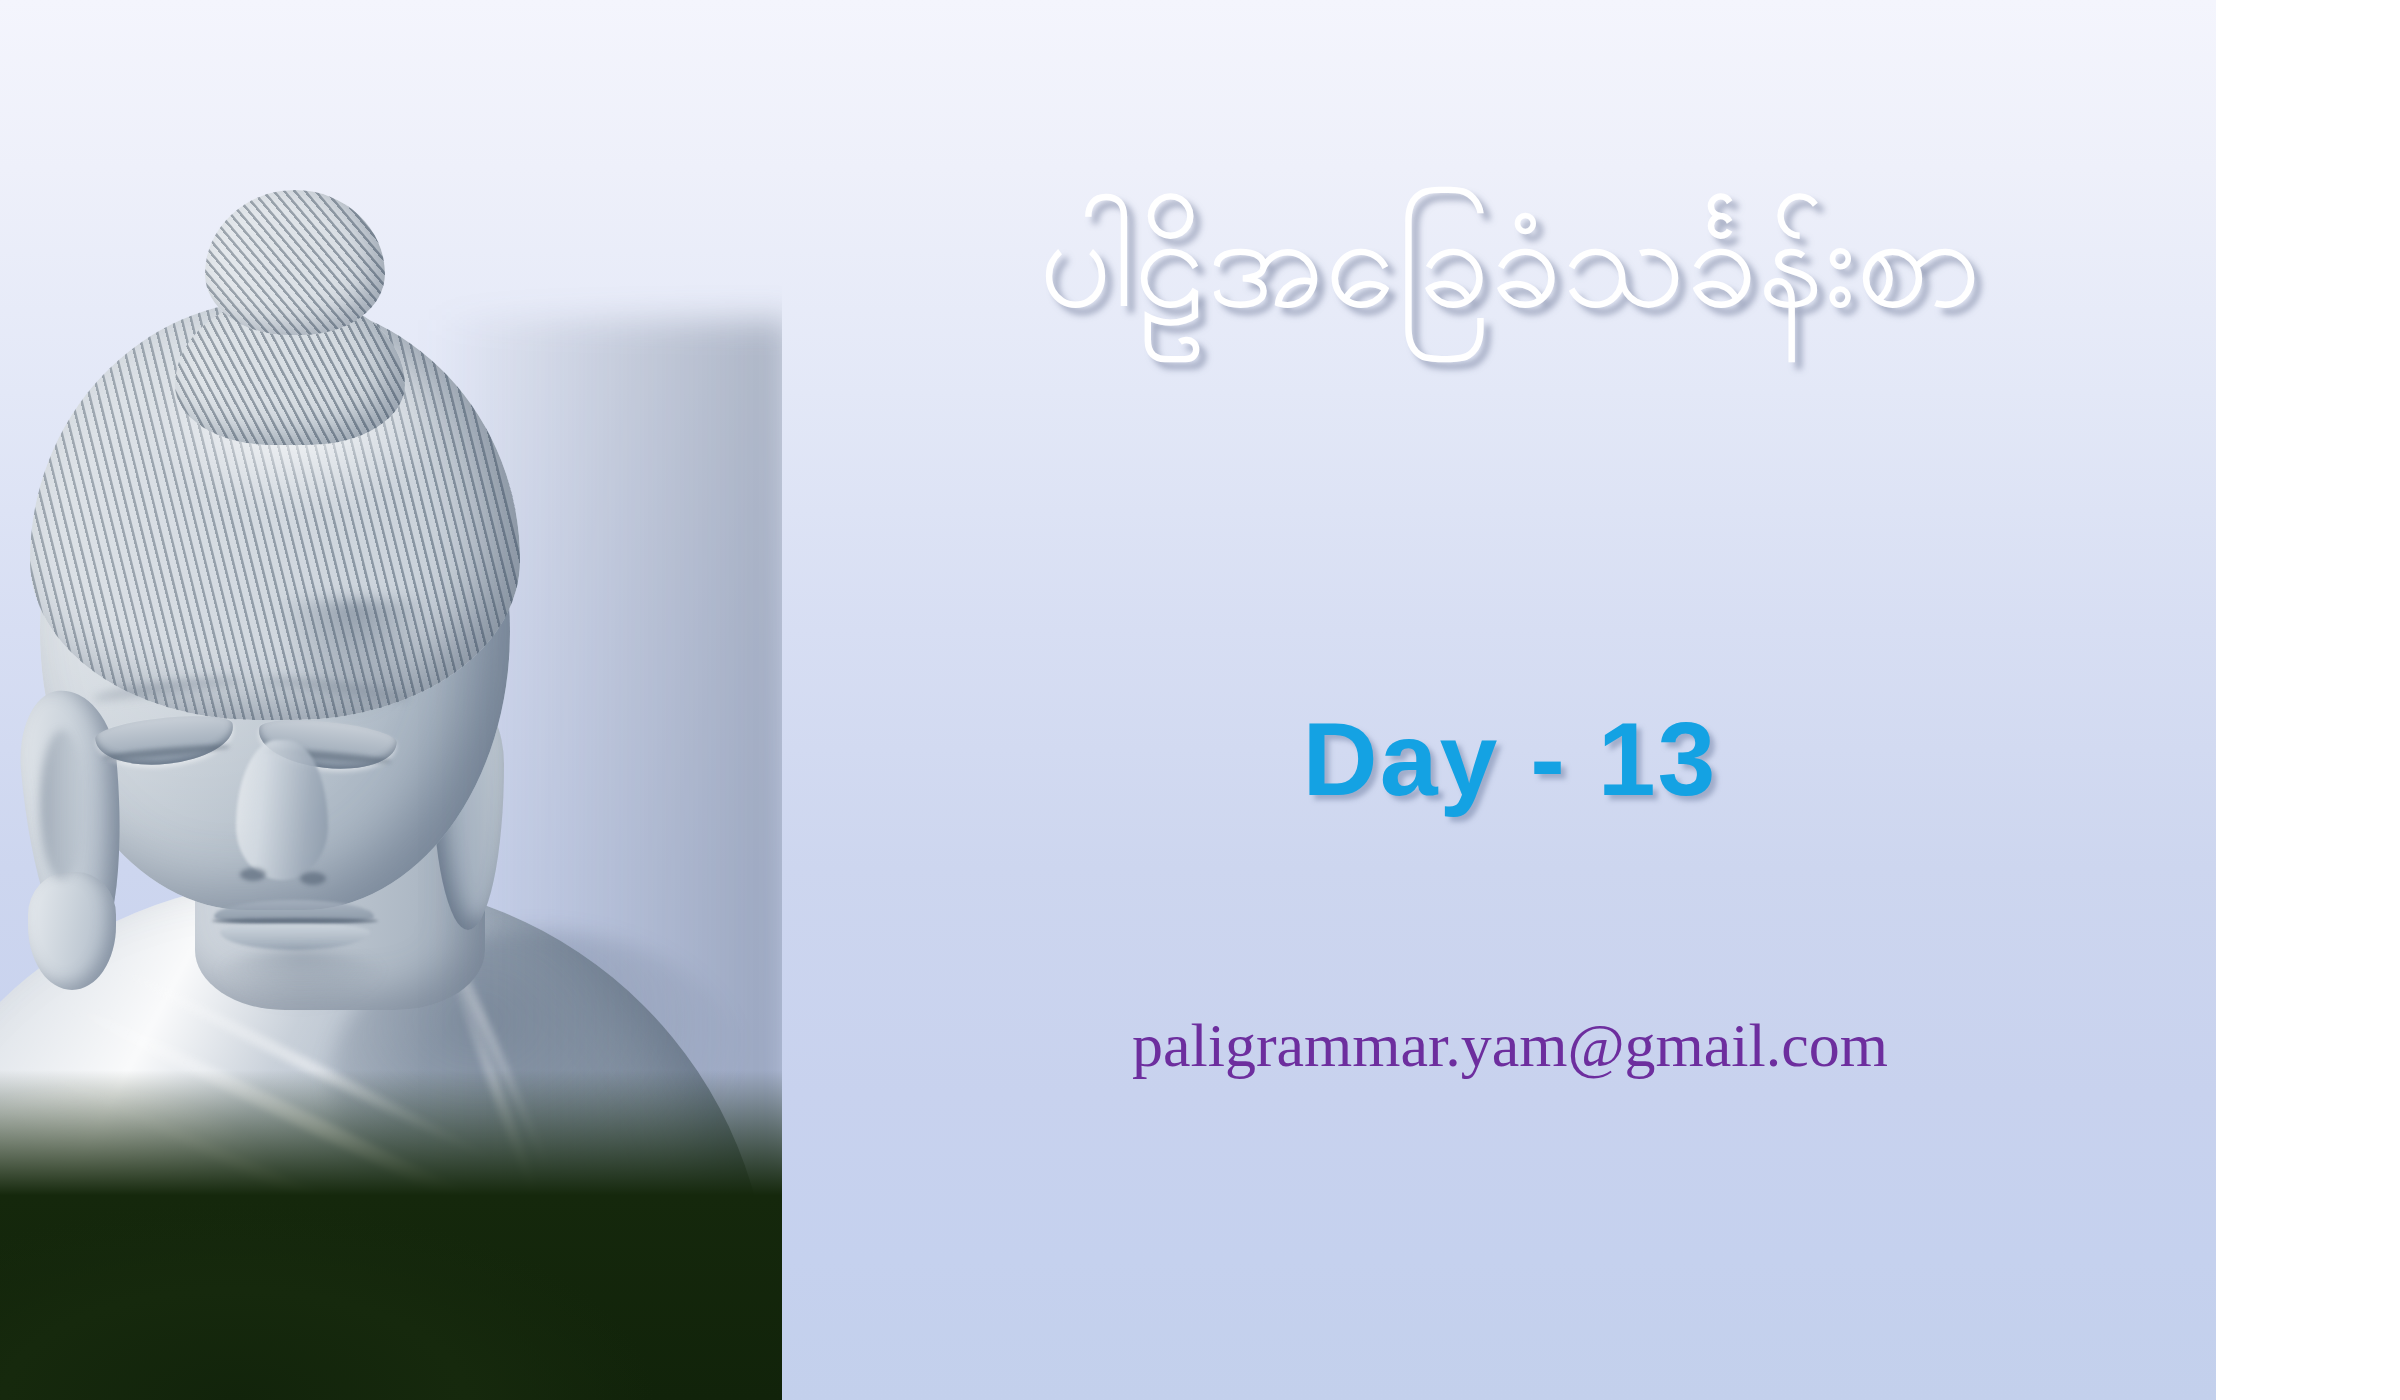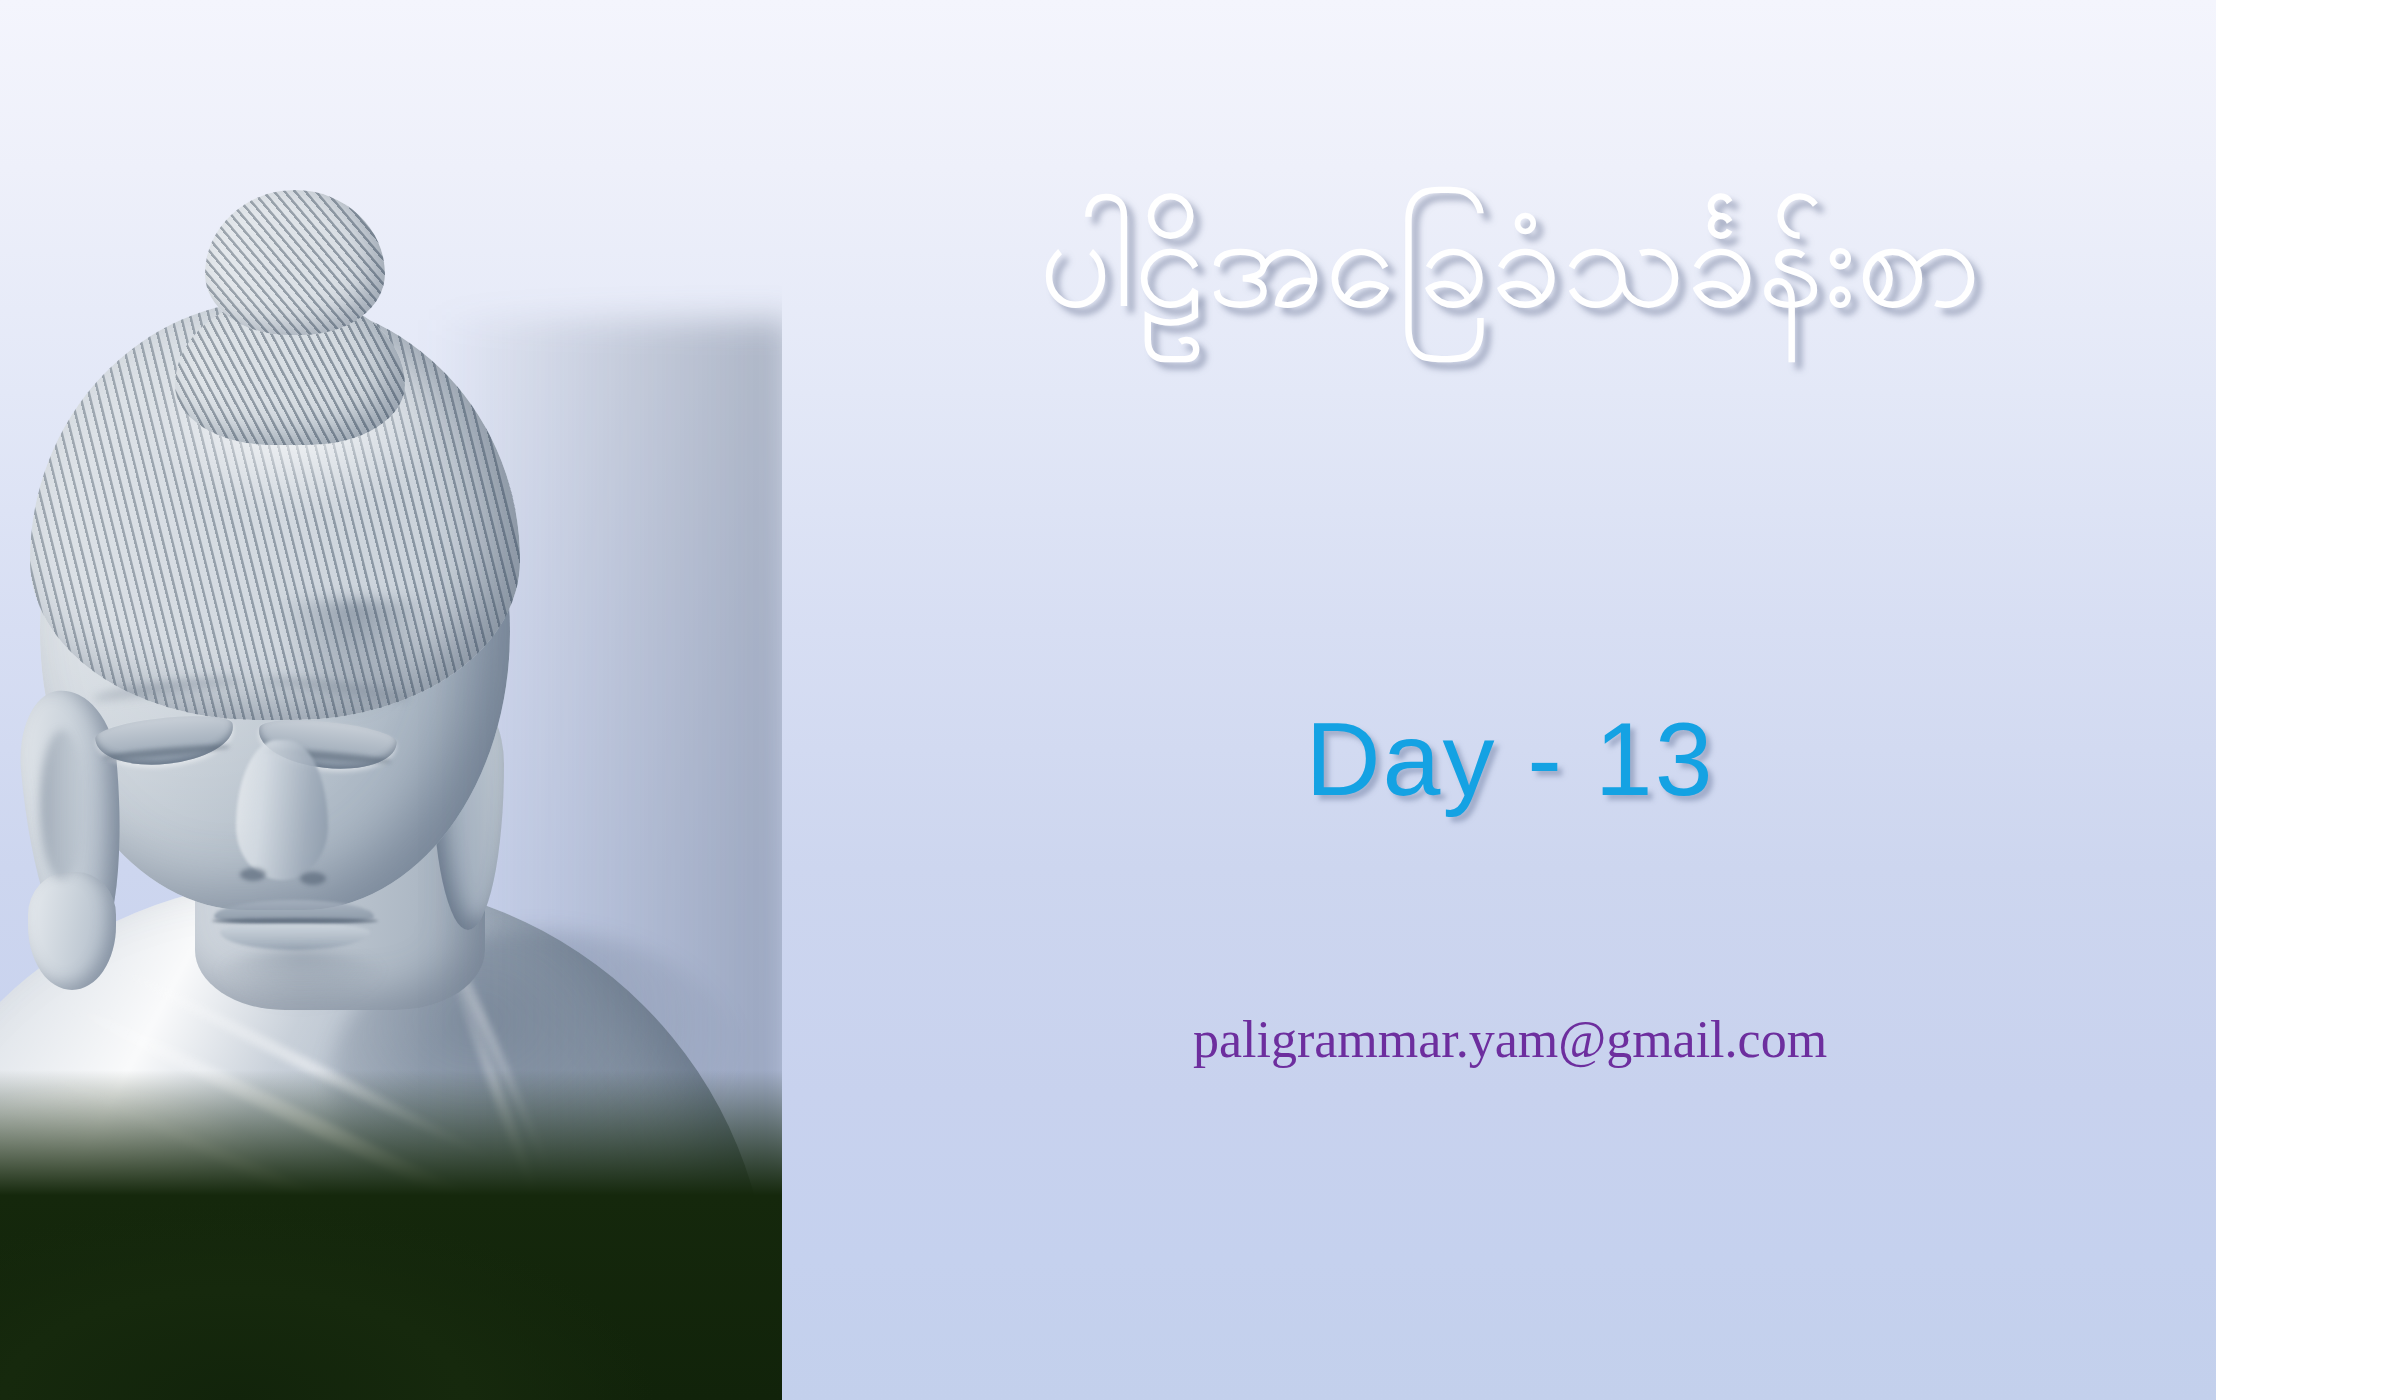--- a/index.html
+++ b/index.html
@@ -291,21 +291,21 @@
   }
 
   .day-line {
     position: absolute;
     left: 860px;
     top: 700px;
     width: 1300px;
     text-align: center;
     font-family: "Liberation Sans", "DejaVu Sans", sans-serif;
     font-size: 104px;
-    font-weight: 400;
+    font-weight: 700;
     letter-spacing: 2px;
     color: #14A2E3;
     text-shadow: 5px 5px 5px rgba(120,135,170,0.55);
   }
 
   .object-line {
     position: absolute;
     left: 860px;
     top: 868px;
     width: 1300px;
@@ -321,21 +321,21 @@
     font-size: 76px;
   }
 
   .email-line {
     position: absolute;
     left: 860px;
     top: 1010px;
     width: 1300px;
     text-align: center;
     font-family: "Liberation Serif", "DejaVu Serif", serif;
-    font-size: 52px;
+    font-size: 62px;
     color: #6D2E9E;
     letter-spacing: 0px;
   }
 </style>
 </head>
 <body>
 
 <div id="slide">
 
   <div id="statue-photo">

